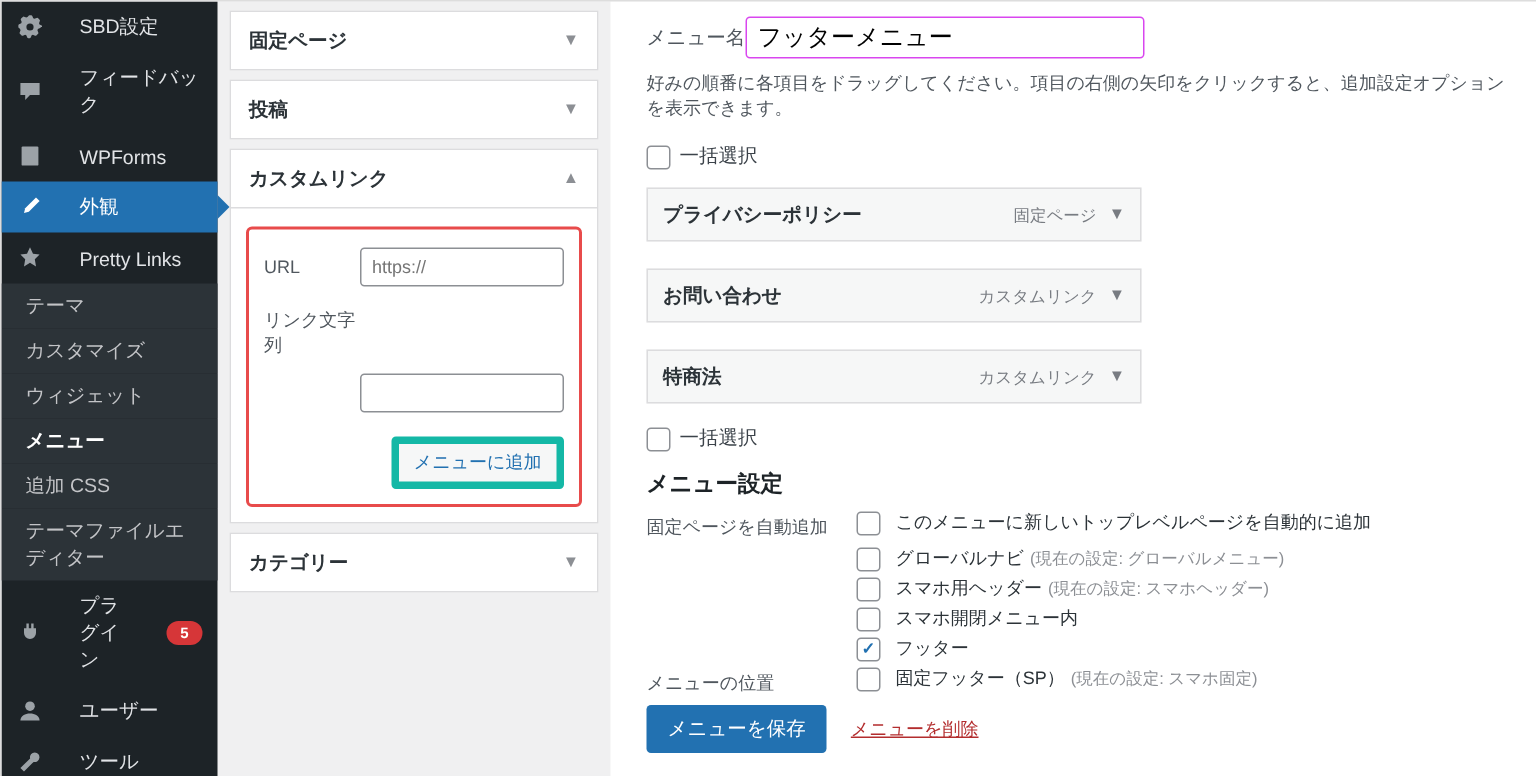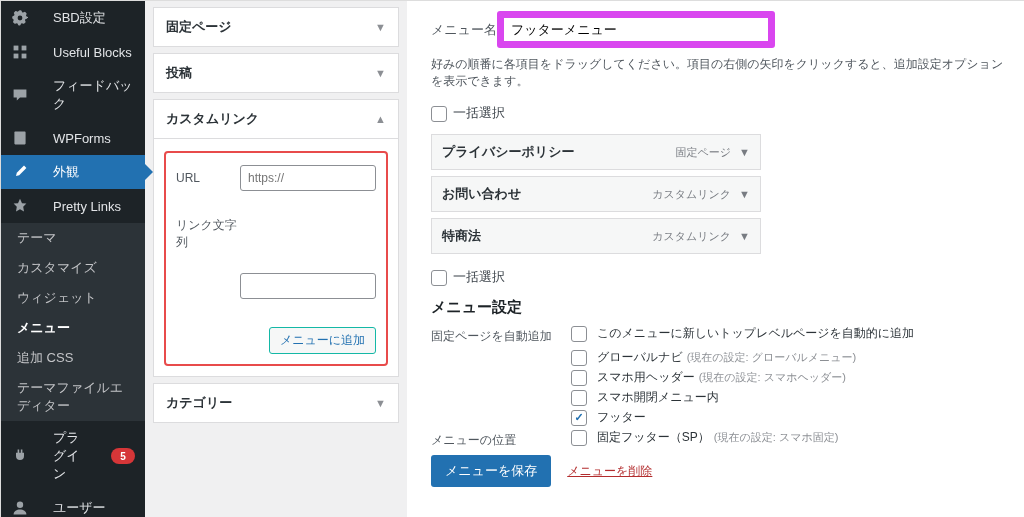--- a/index.html
+++ b/index.html
@@ -12,35 +12,35 @@
 .side-sub{padding:6px 10px 6px 16px;font-size:13px;color:#c3c4c7;cursor:pointer;background:#2c3338}
 .side-sub.sel{color:#fff;font-weight:600}
 .side-badge{display:inline-flex;align-items:center;justify-content:center;min-width:16px;height:16px;border-radius:8px;background:#d63638;color:#fff;font-size:10px;font-weight:600;padding:0 4px;margin-left:4px}
 .side-arrow{position:absolute;right:-8px;top:50%;transform:translateY(-50%);width:0;height:0;border-top:8px solid transparent;border-bottom:8px solid transparent;border-left:8px solid #2271b1}
 .mid{width:246px;flex:none;background:#f0f0f1;padding:0 8px}
 .accordion{background:#fff;border:1px solid #dcdcde;margin-top:6px}
 .acc-head{display:flex;align-items:center;justify-content:space-between;padding:10px 12px;font-size:13px;font-weight:600;color:#2c3338;cursor:pointer}
 .acc-head .arrow{color:#8c8f94;font-size:11px}
 .acc-body{border-top:1px solid #dcdcde;padding:10px;background:#fff}
 .red-box{border:2px solid #e84b4b;border-radius:4px;padding:12px 10px 10px;margin-top:2px}
-.form-row{display:flex;align-items:center;font-size:12px;color:#50575e;margin-bottom:22px}
+.form-row{display:flex;align-items:center;font-size:12px;color:#50575e;margin-bottom:10px}
 .form-row label{width:64px;flex:none}
 .form-row .inwrap{flex:1}
 .text-in{width:100%;box-sizing:border-box;border:1px solid #8c8f94;border-radius:3px;padding:5px 7px;font-size:12px;color:#787c82;background:#fff}
 .add-btn-row{text-align:right;padding-top:6px}
-.add-btn{border:1px solid #14b8a6;background:#f6f7f7;color:#2271b1;padding:4px 10px;border-radius:3px;font-size:12px;cursor:pointer}
+.add-btn{border:5px solid #14b8a6;background:#f6f7f7;color:#2271b1;padding:4px 10px;border-radius:3px;font-size:12px;cursor:pointer}
 .main{flex:1;background:#fff;padding:6px 16px 10px 24px;overflow:hidden;font-size:13px}
 .menu-name-row{display:flex;align-items:center;padding:4px 0 8px}
 .menu-name-row label{color:#50575e;font-size:13px}
-.menu-name-row input{width:250px;border:7px solid #d946ef;border-radius:3px;padding:4px 7px;font-size:13px}
+.menu-name-row input{width:250px;border:1px solid #d946ef;border-radius:3px;padding:4px 7px;font-size:16px}
 .hint{color:#50575e;font-size:12px;margin:0 0 14px}
 .bulk-row{margin:4px 0 12px}
 .chk{width:14px;height:14px;border:1px solid #8c8f94;border-radius:3px;display:inline-flex;align-items:center;justify-content:center;vertical-align:middle;margin-right:6px;background:#fff;cursor:pointer}
 .chk.checked::after{content:"✓";color:#2271b1;font-size:11px;font-weight:700}
-.menu-items{display:flex;flex-direction:column;gap:6px;margin-bottom:14px}
+.menu-items{display:flex;flex-direction:column;gap:18px;margin-bottom:14px}
 .menu-item{width:330px;display:flex;align-items:center;justify-content:space-between;border:1px solid #dcdcde;background:#f6f7f7;padding:8px 10px;box-sizing:border-box;cursor:pointer}
 .menu-item .ttl{font-size:13px;font-weight:600;color:#2c3338}
 .menu-item .meta{font-size:11px;color:#787c82;display:flex;align-items:center;gap:8px}
 .settings-head{font-size:15px;font-weight:700;color:#1d2327;margin:10px 0 8px}
 .sett-row{display:flex;align-items:flex-end;font-size:12px;color:#50575e;margin-bottom:4px}
 .sett-row .slabel{width:140px;flex:none;padding-top:2px}
 .sett-row .sbody{flex:1}
 .sopt{display:flex;align-items:center;gap:4px;font-size:12px;color:#2c3338;margin-bottom:3px}
 .sopt .note{color:#8c8f94;font-size:11px}
 .save-row{display:flex;align-items:center;gap:16px;margin-top:6px}
@@ -57,31 +57,20 @@
         <span class="icon">
           <svg width="16" height="16" viewBox="0 0 20 20" fill="currentColor">
             <path d="M10 13a3 3 0 100-6 3 3 0 000 6zM19 10a1 1 0 01-.6.9l-1.8.8a7 7 0 01-.4 1l.7 1.8a1 1 0 01-.2 1.1l-1.4 1.4a1 1 0 01-1.1.2l-1.8-.7a7 7 0 01-1 .4l-.8 1.8a1 1 0 01-.9.6H8.6a1 1 0 01-.9-.6l-.8-1.8a7 7 0 01-1-.4l-1.8.7a1 1 0 01-1.1-.2l-1.4-1.4a1 1 0 01-.2-1.1l.7-1.8a7 7 0 01-.4-1L.9 10.9A1 1 0 01.3 10V8.6a1 1 0 01.6-.9l1.8-.8a7 7 0 01.4-1L2.4 4.1a1 1 0 01.2-1.1L4 1.6a1 1 0 011.1-.2l1.8.7a7 7 0 011-.4L8.7.9a1 1 0 01.9-.6h1.4a1 1 0 01.9.6l.8 1.8a7 7 0 011 .4l1.8-.7a1 1 0 011.1.2l1.4 1.4a1 1 0 01.2 1.1l-.7 1.8a7 7 0 01.4 1l1.8.8a1 1 0 01.6.9V10z"></path>
           </svg>
         </span>
         <span>SBD設定</span>
       </div>
     <div class="side-item">
         <span class="icon">
           <svg width="16" height="16" viewBox="0 0 20 20" fill="currentColor">
-            <rect x="2" y="2" width="6" height="6"></rect>
-            <rect x="12" y="2" width="6" height="6"></rect>
-            <rect x="2" y="12" width="6" height="6"></rect>
-            <rect x="12" y="12" width="6" height="6"></rect>
-          </svg>
-        </span>
-        <span>Useful Blocks</span>
-      </div>
-    <div class="side-item">
-        <span class="icon">
-          <svg width="16" height="16" viewBox="0 0 20 20" fill="currentColor">
             <path d="M2 3h16v10H10l-4 4v-4H2z"></path>
           </svg>
         </span>
         <span>フィードバック</span>
       </div>
     <div class="side-item">
         <span class="icon">
           <svg width="16" height="16" viewBox="0 0 20 20" fill="currentColor">
             <rect x="3" y="2" width="14" height="16" rx="1"></rect>
           </svg>

